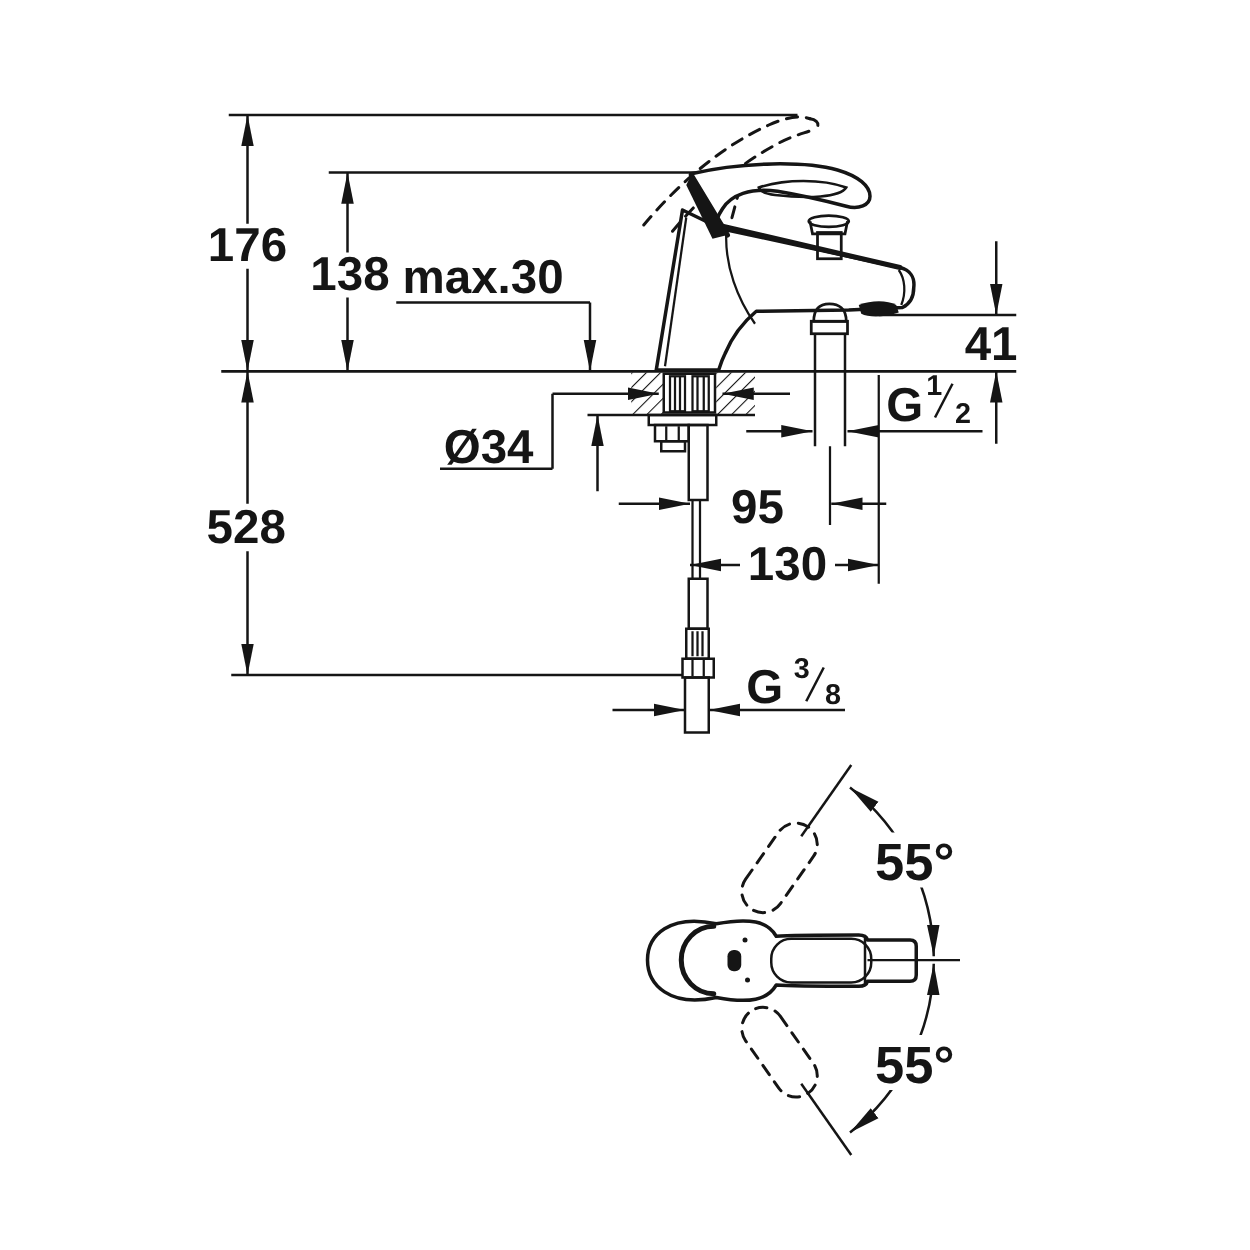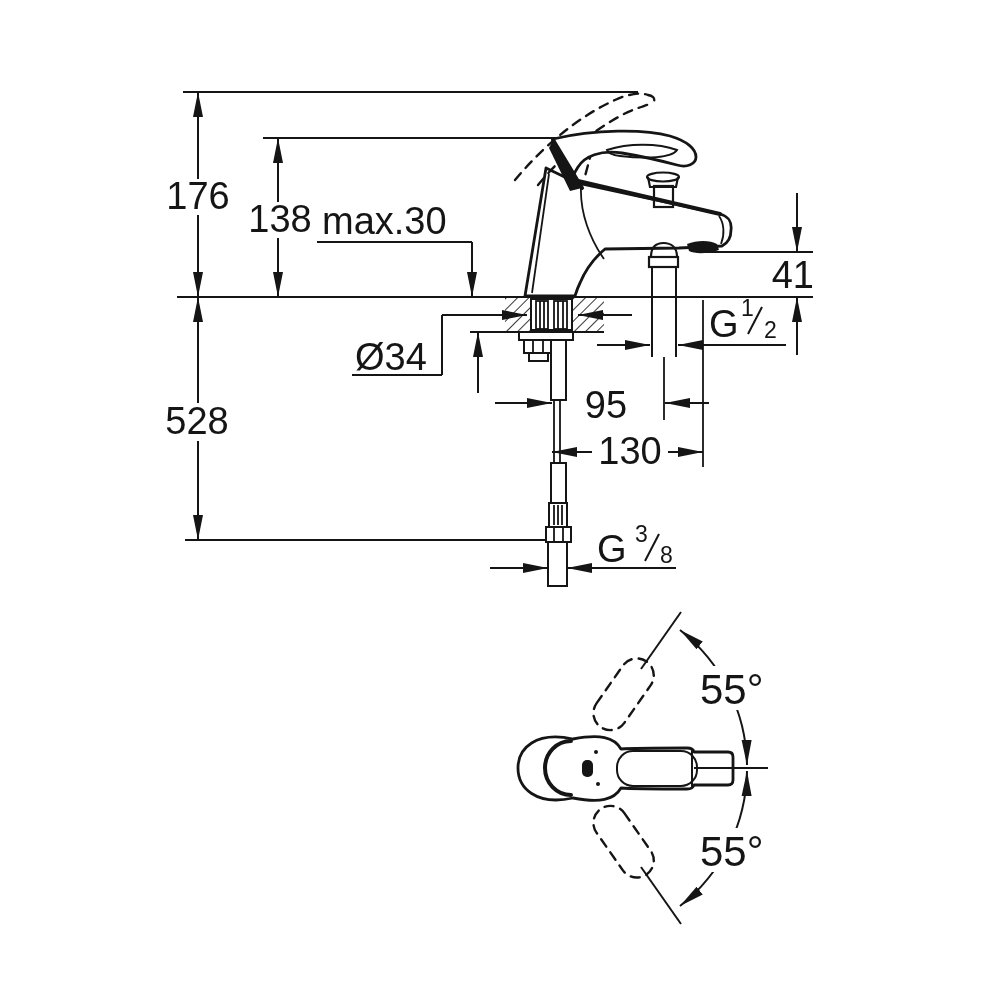--- a/index.html
+++ b/index.html
@@ -1,16 +1,16 @@
 <!DOCTYPE html>
 <html><head>
 <meta charset="utf-8">
 <style>
   html,body{margin:0;padding:0;background:#fff;}
-  #stage{width:1000px;height:1000px;background:#fff;position:relative;}
+  #stage{width:1000px;height:1000px;background:#fff;position:relative;font-weight:bold;}
   svg{display:block;}
   svg text{font-family:"Liberation Sans","DejaVu Sans",sans-serif;fill:#151515;}
   .dim{font-size:38px;}
   .frac{font-size:23px;}
   .deg{font-size:42px;}
   .s2{stroke:#151515;stroke-width:2;fill:none;}
   .s22{stroke:#151515;stroke-width:2.2;fill:none;}
   .draw{stroke:#151515;stroke-width:2.8;fill:#ffffff;stroke-linejoin:round;}
   .thick{stroke:#151515;stroke-width:4;fill:none;stroke-linecap:round;}
   .dash{stroke:#151515;stroke-width:2.4;fill:none;stroke-dasharray:9 7;stroke-linecap:round;}

